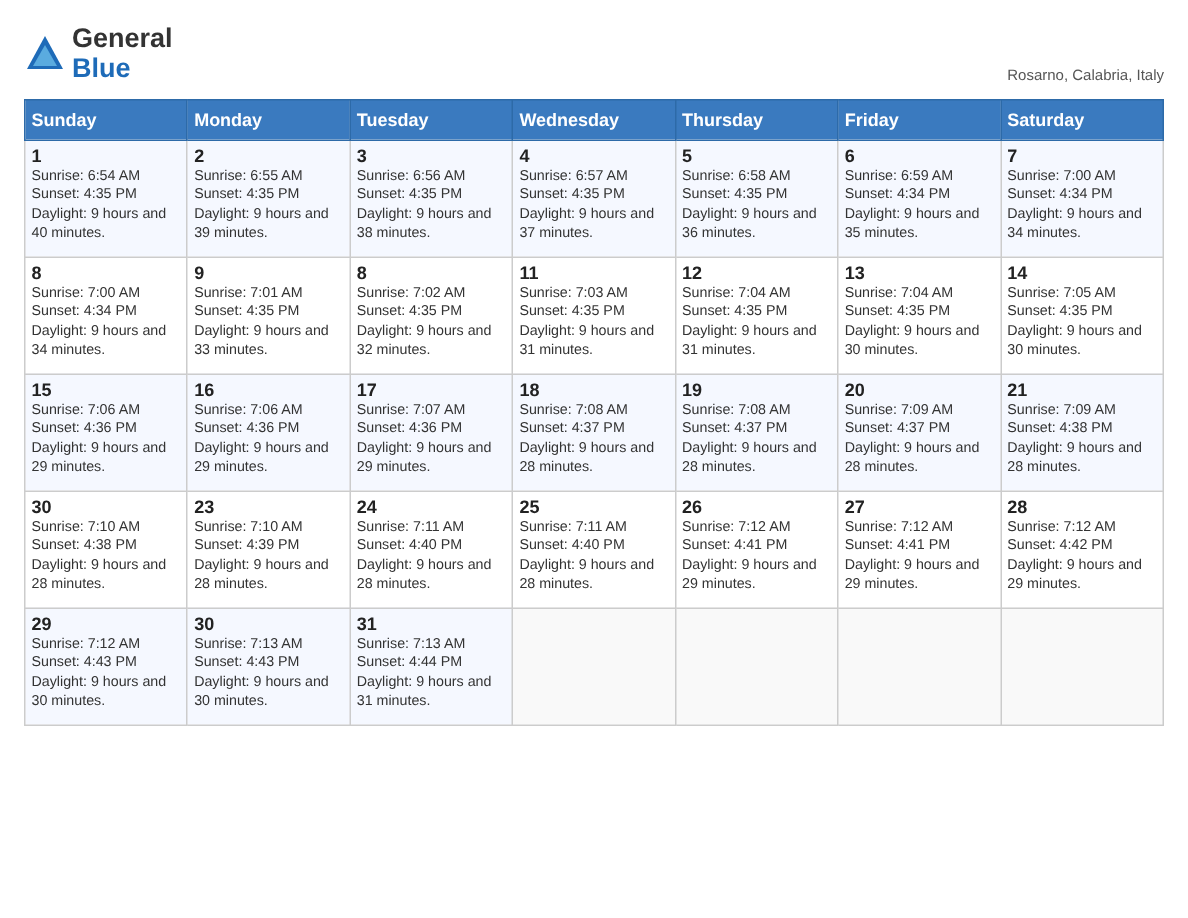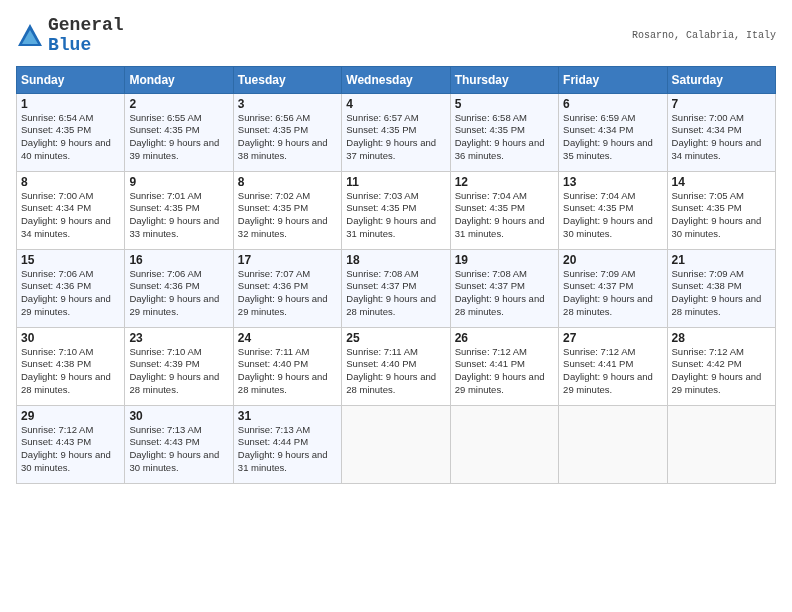--- a/index.html
+++ b/index.html
@@ -12,23 +12,22 @@
     }
     .container {
       width: 792px;
       height: 612px;
       padding: 16px;
       background: #fff;
     }
     .header {
       display: flex;
       justify-content: space-between;
-      align-items: center;
+      align-items: flex-end;
       margin-bottom: 10px;
-      font-family: Liberation Mono, monospace;
     }
     .logo {
       display: flex;
       align-items: center;
     }
     .logo-text {
       display: flex;
       flex-direction: column;
       line-height: 1.1;
     }

